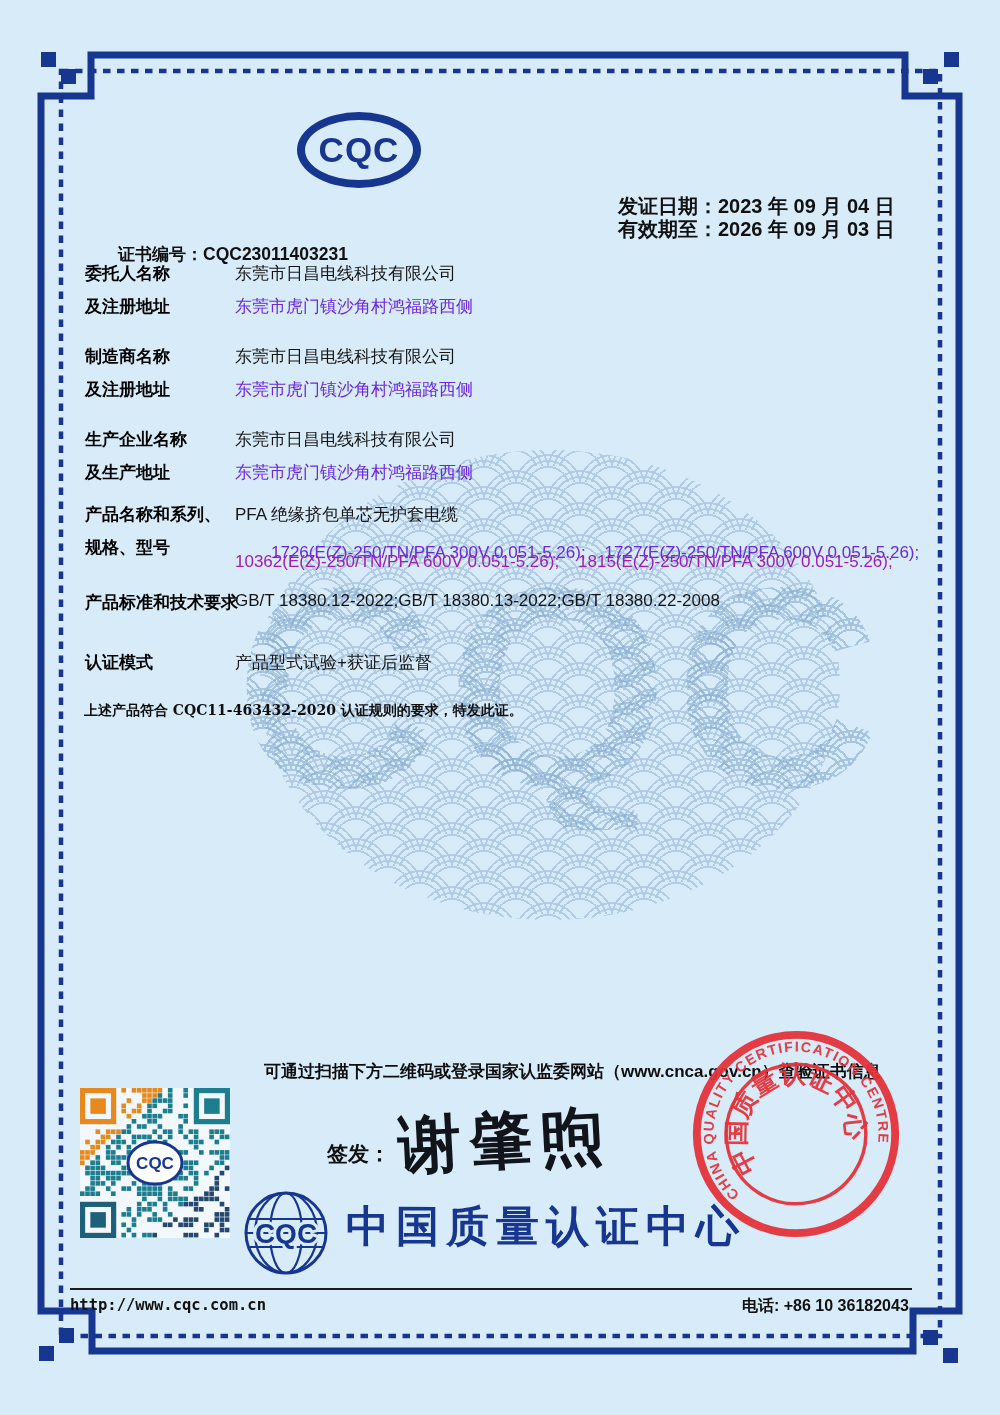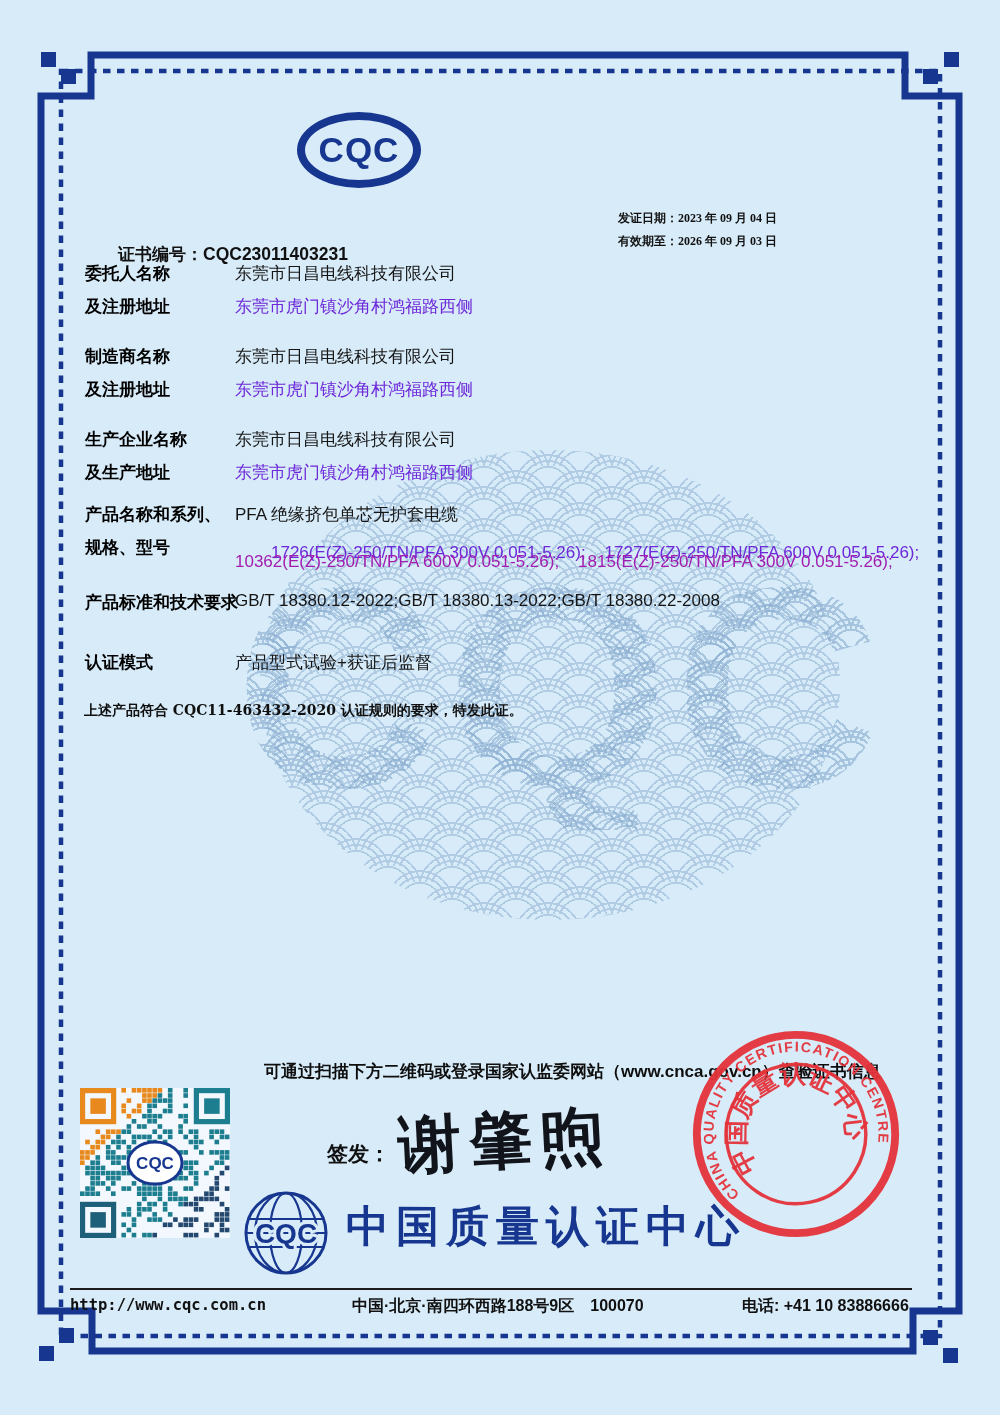--- a/index.html
+++ b/index.html
@@ -35,21 +35,21 @@
   .logo-ellipse{
     left:297px;top:112px;width:124px;height:76px;box-sizing:border-box;
     border:8px solid #16368f;border-radius:50%;
     display:flex;align-items:center;justify-content:center;
   }
   .logo-ellipse span{font-weight:900;font-size:35px;color:#16368f;letter-spacing:1px;}
   .main-title{left:452px;top:116px;font-size:46px;font-weight:900;letter-spacing:3px;color:#0c0c0c;}
 
   .certno{left:118px;top:198px;font-size:17px;font-family:"DejaVu Serif",serif;font-weight:700;margin-top:45px;}
   .certno b{font-family:"Liberation Sans",sans-serif;font-size:17.5px;}
-  .dates{left:618px;top:195px;font-size:12px;line-height:23px;font-family:Liberation Serif, serif;font-weight:700;margin-top:12px;}
+  .dates{left:618px;top:195px;font-size:20px;line-height:23px;font-family:Liberation Sans, sans-serif;font-weight:700;}
 
   
   .frow{left:85px;width:830px;font-size:17px;}
   .frow .lab{position:absolute;left:0;top:0;width:160px;font-weight:800;color:#000;}
   .frow .lab2{position:absolute;left:0;top:33px;width:160px;font-weight:800;color:#000;}
   .frow .val{position:absolute;left:150px;top:0;color:#151515;}
   .frow .val2{position:absolute;left:150px;top:33px;color:#6d28d9;}
   .prod .val2{top:40px;white-space:pre;margin-left:36px;}
   .prod .val3{position:absolute;left:150px;top:49px;color:#a21caf;white-space:pre;}
   .prod .lab2{top:33px;}
@@ -494,16 +494,15 @@
     <text font-size="14.5" font-weight="bold" fill="#e5333a" letter-spacing="1.5" font-family="Liberation Sans, sans-serif" opacity="0.95">
       <textPath href="#stampEn">CHINA QUALITY CERTIFICATION CENTRE</textPath>
     </text>
     <text font-size="26" font-weight="bold" fill="#e5333a" letter-spacing="0" font-family="Liberation Sans, sans-serif" opacity="0.95">
       <textPath href="#stampCn">中国质量认证中心</textPath>
     </text>
   </svg>
 
   <div class="abs footer-rule"></div>
   <div class="abs footer-url">http://www.cqc.com.cn</div>
-  <div class="abs footer-addr">中国·北京·南四环西路188号9区　100070</div>
-  <div class="abs footer-phone">电话: +41 10 83886666</div>
+  <div class="abs footer-phone">电话: +86 10 36182043</div>
 
 </div>
 
 </body></html>

